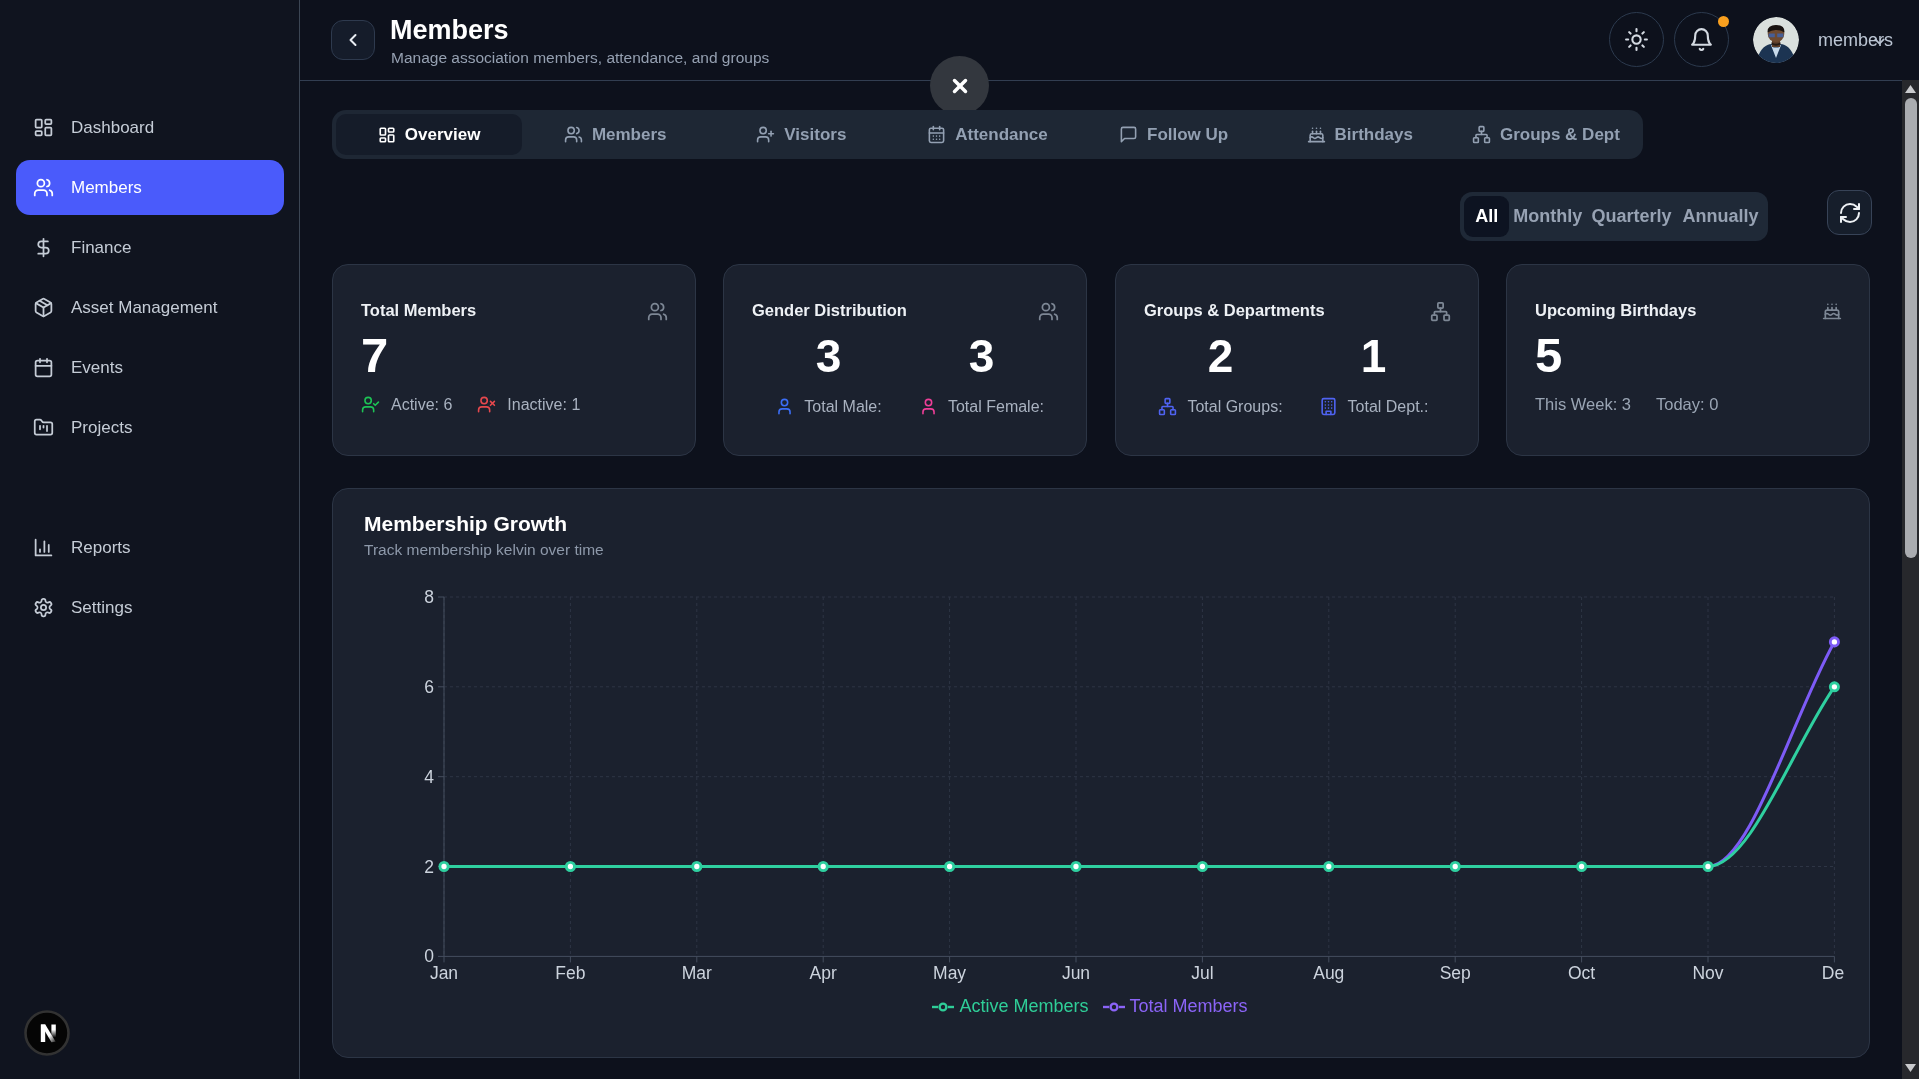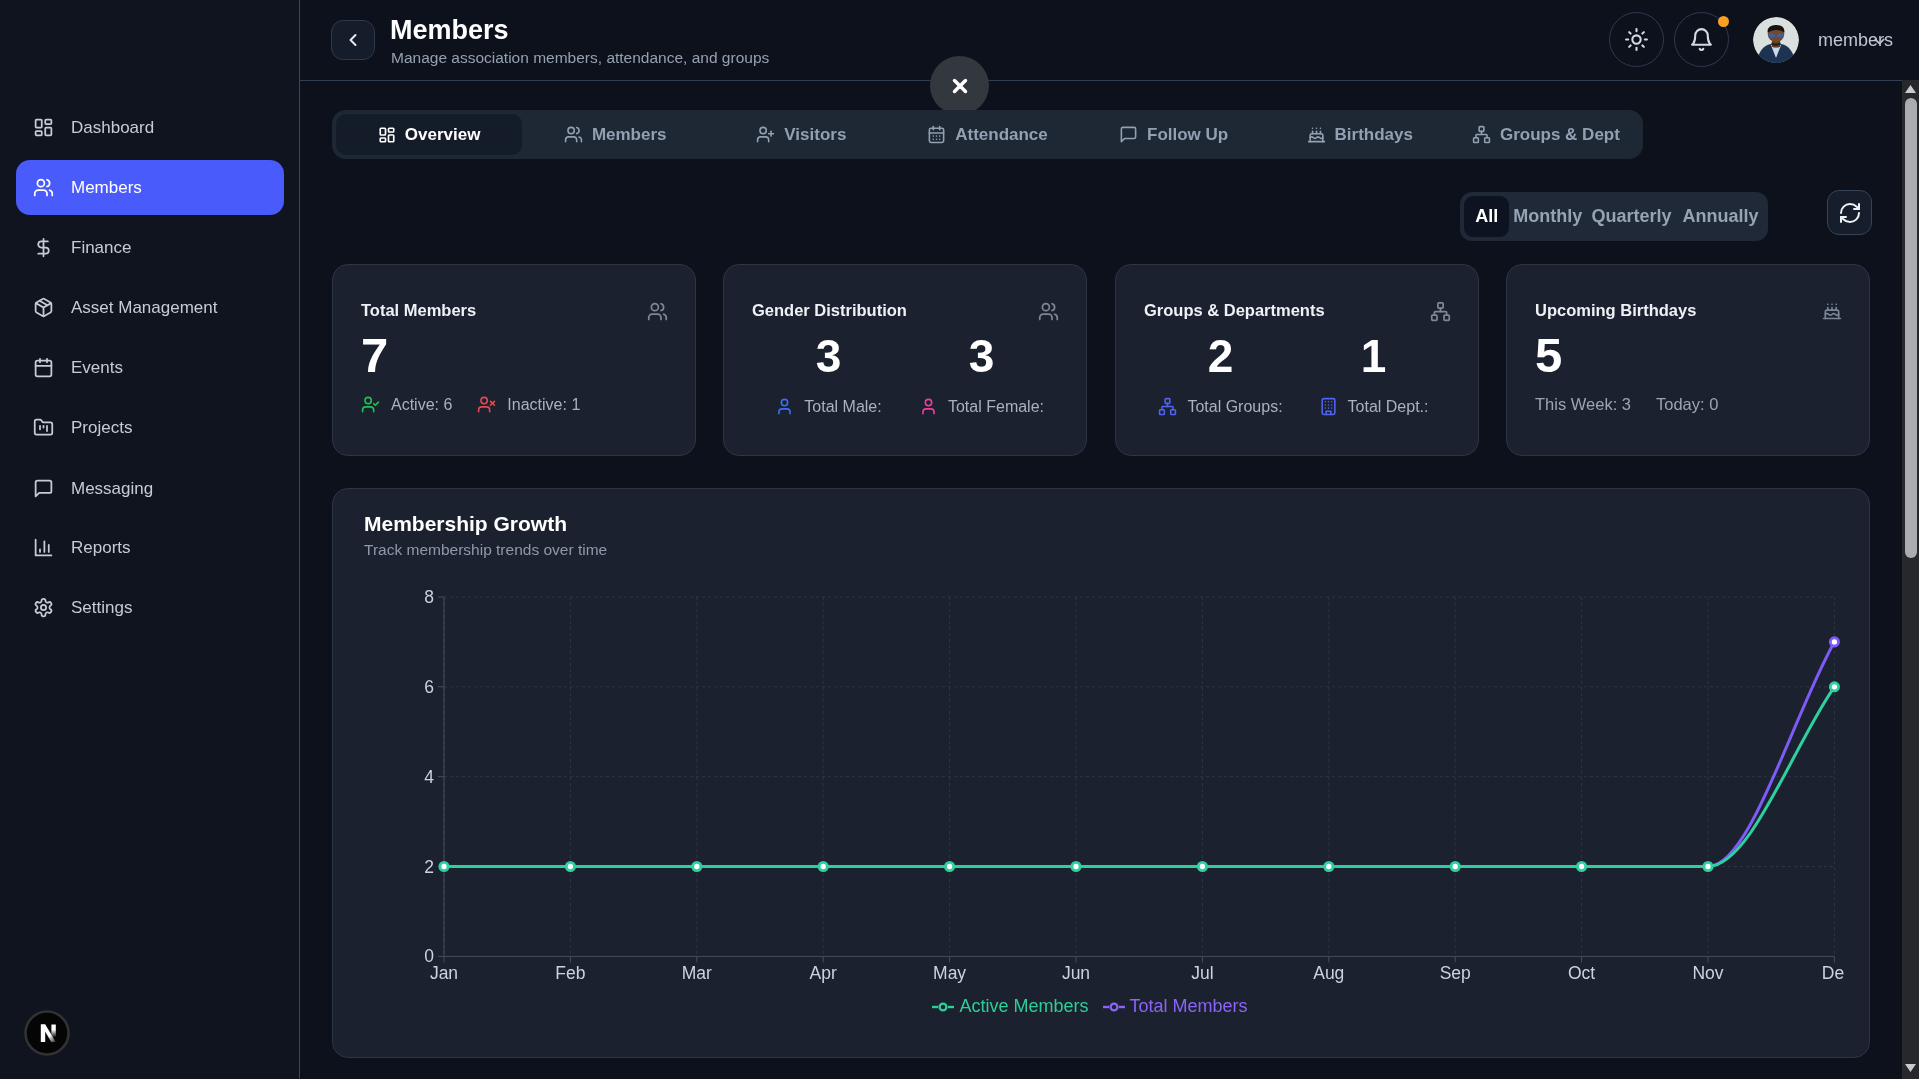--- a/index.html
+++ b/index.html
@@ -101,26 +101,20 @@
     <span>Events</span>
   </div>
   <div class="mi" style="top:400px">
     <svg width="21" height="21" viewBox="0 0 24 24" fill="none" stroke="currentColor" stroke-width="2" stroke-linecap="round" stroke-linejoin="round">
         <path d="M20 20a2 2 0 0 0 2-2V8a2 2 0 0 0-2-2h-7.9a2 2 0 0 1-1.69-.9L9.6 3.9A2 2 0 0 0 7.93 3H4a2 2 0 0 0-2 2v13a2 2 0 0 0 2 2Z"></path>
         <path d="M8 10v4"></path>
         <path d="M12 10v2"></path>
         <path d="M16 10v6"></path>
       </svg>
     <span>Projects</span>
-  </div>
-  <div class="mi" style="top:461px">
-    <svg width="21" height="21" viewBox="0 0 24 24" fill="none" stroke="currentColor" stroke-width="2" stroke-linecap="round" stroke-linejoin="round">
-        <path d="M21 15a2 2 0 0 1-2 2H7l-4 4V5a2 2 0 0 1 2-2h14a2 2 0 0 1 2 2z"></path>
-      </svg>
-    <span>Messaging</span>
   </div>
   <div class="mi" style="top:520px">
     <svg width="21" height="21" viewBox="0 0 24 24" fill="none" stroke="currentColor" stroke-width="2" stroke-linecap="round" stroke-linejoin="round">
         <path d="M3 3v18h18"></path>
         <path d="M18 17V9"></path>
         <path d="M13 17V5"></path>
         <path d="M8 17v-3"></path>
       </svg>
     <span>Reports</span>
   </div>
@@ -398,21 +392,21 @@
     </div>
   <div class="c-num">5</div>
   <div class="c-foot" style="gap:0;color:#9aa5b4;font-size:16.5px;">
     <span>This Week: 3</span>
     <span style="width:25px;"></span>
     <span>Today: 0</span>
   </div>
 </div>
 <div id="chartcard">
 <div id="cc-title">Membership Growth</div>
-<div id="cc-sub">Track membership trends over time</div>
+<div id="cc-sub">Track membership kelvin over time</div>
 <svg style="position:absolute;left:0;top:0;" width="1538" height="570" viewBox="332 488 1538 570" fill="none">
 <line x1="443.0" y1="596" x2="443.0" y2="955.4" stroke="#2e3545" stroke-dasharray="3 3"></line>
 <line x1="443.0" y1="955.4" x2="443.0" y2="961.4" stroke="#454e5e"></line>
 <line x1="569.4" y1="596" x2="569.4" y2="955.4" stroke="#2e3545" stroke-dasharray="3 3"></line>
 <line x1="569.4" y1="955.4" x2="569.4" y2="961.4" stroke="#454e5e"></line>
 <line x1="695.8" y1="596" x2="695.8" y2="955.4" stroke="#2e3545" stroke-dasharray="3 3"></line>
 <line x1="695.8" y1="955.4" x2="695.8" y2="961.4" stroke="#454e5e"></line>
 <line x1="822.2" y1="596" x2="822.2" y2="955.4" stroke="#2e3545" stroke-dasharray="3 3"></line>
 <line x1="822.2" y1="955.4" x2="822.2" y2="961.4" stroke="#454e5e"></line>
 <line x1="948.6" y1="596" x2="948.6" y2="955.4" stroke="#2e3545" stroke-dasharray="3 3"></line>

